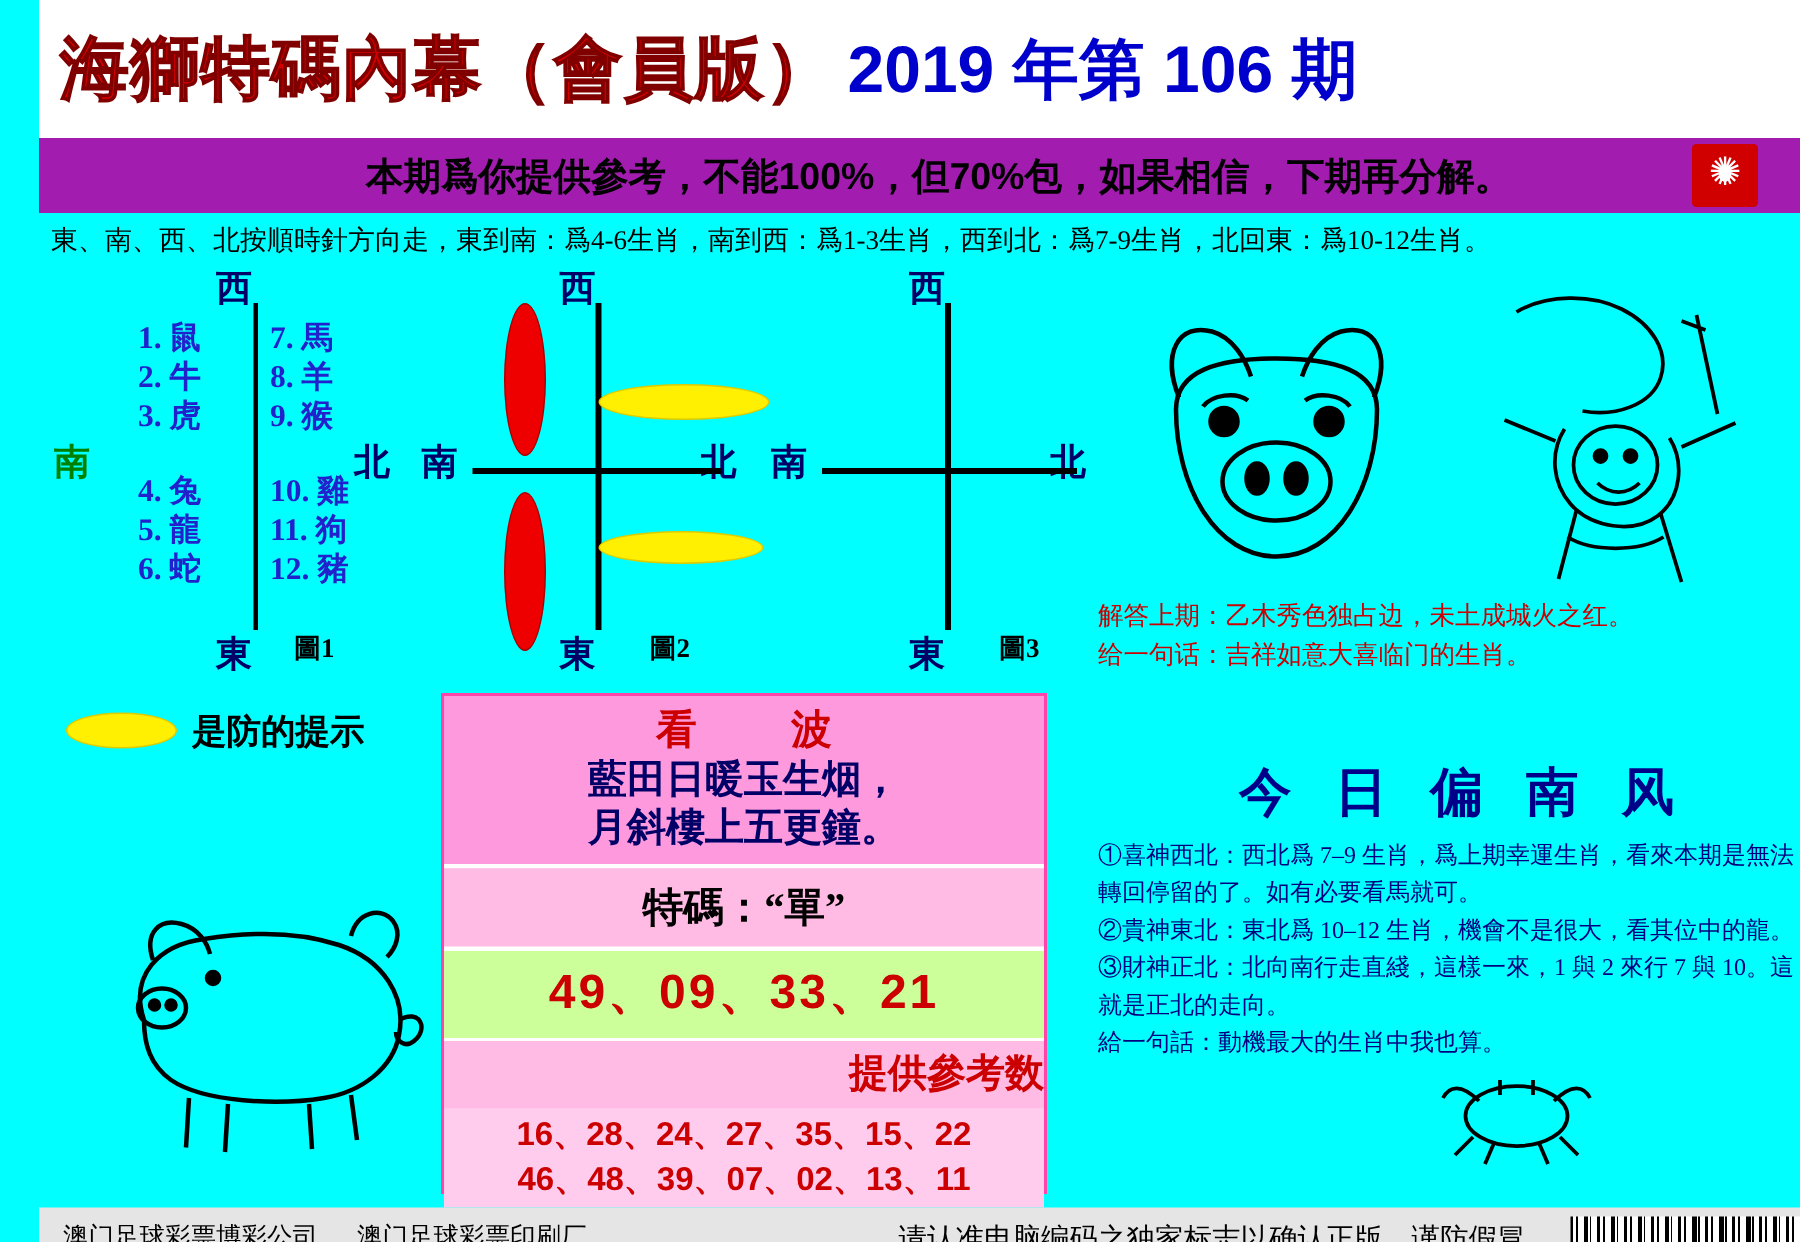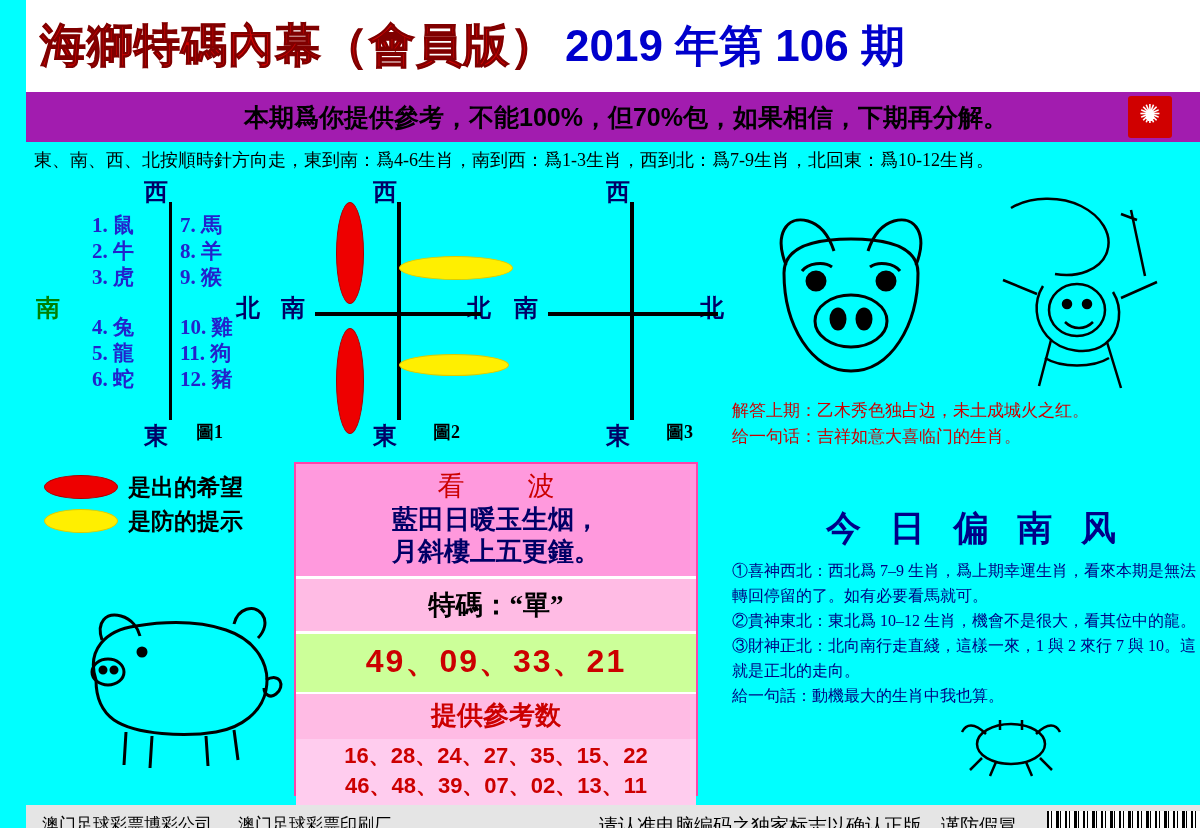--- a/index.html
+++ b/index.html
@@ -134,41 +134,41 @@
   .panel{
     position:absolute;left:268px;top:462px;width:400px;height:330px;
     border:2px solid #ff44aa;
     background:#ffccee;
   }
   .panel-sec1{
     background:#ff99dd;border-bottom:3px solid #ffffff;
     padding:4px 0 8px;text-align:center;
   }
   .kanbo{
-    font-size:27px;font-weight:normal;color:#cc0000;letter-spacing:18px;
+    font-size:27px;font-weight:bold;color:#cc0000;letter-spacing:18px;
     padding-left:18px;
   }
   .poem{
     font-size:26px;font-weight:bold;color:#000066;line-height:32px;
     font-family:"Liberation Serif", serif;
   }
   .panel-sec2{
     background:#ffbbe4;border-bottom:3px solid #ffffff;
     text-align:center;padding:8px 0;
   }
   .temal{font-size:27px;font-weight:bold;color:#000000;}
   .panel-sec3{
     background:#ccff99;text-align:center;padding:6px 0 8px;
     border-bottom:2px solid #ffffff;
   }
   .numbers{
     font-family:"Liberation Sans", sans-serif;
     font-size:32px;font-weight:bold;color:#cc0000;letter-spacing:2px;
   }
-  .panel-sec4{background:#ffbbe4;text-align:center;padding:4px 0 6px;}
+  .panel-sec4{background:#ffbbe4;text-align:right;padding:4px 0 6px;}
   .ref-title{font-size:26px;font-weight:bold;color:#cc0000;}
   .panel-sec5{background:#ffccee;text-align:center;padding:2px 0 4px;}
   .ref-nums{
     font-family:"Liberation Sans", sans-serif;
     font-size:22px;font-weight:bold;color:#cc0000;line-height:30px;
   }
 
   
   .pig-head{position:absolute;left:730px;top:195px;width:190px;height:200px;}
   .warrior{position:absolute;left:955px;top:190px;width:200px;height:210px;}
@@ -276,24 +276,20 @@
     <div class="compass-label c-s">南</div>
     <div class="compass-label c-n">北</div>
     <div class="compass-label c-e">東</div>
     <div class="vline"></div>
     <div class="hline"></div>
     <div class="figcap" style="left:160px;top:240px;">圖3</div>
   </div>
 
   <div class="legend">
     <div class="legend-row">
-      <div class="legend-ell red"></div>
-      <div class="legend-text">是出的希望</div>
-    </div>
-    <div class="legend-row">
       <div class="legend-ell yellow"></div>
       <div class="legend-text">是防的提示</div>
     </div>
   </div>
 
   <div class="pig-left">
     <svg viewBox="0 0 230 220" width="230" height="220">
       <g fill="none" stroke="#000" stroke-width="3">
         <path d="M30,120 C20,90 40,70 70,66 C95,62 130,60 160,70 C190,80 205,105 200,130
                  C196,152 175,168 150,172 C120,177 70,175 48,160 C34,150 30,136 30,120 Z"></path>

